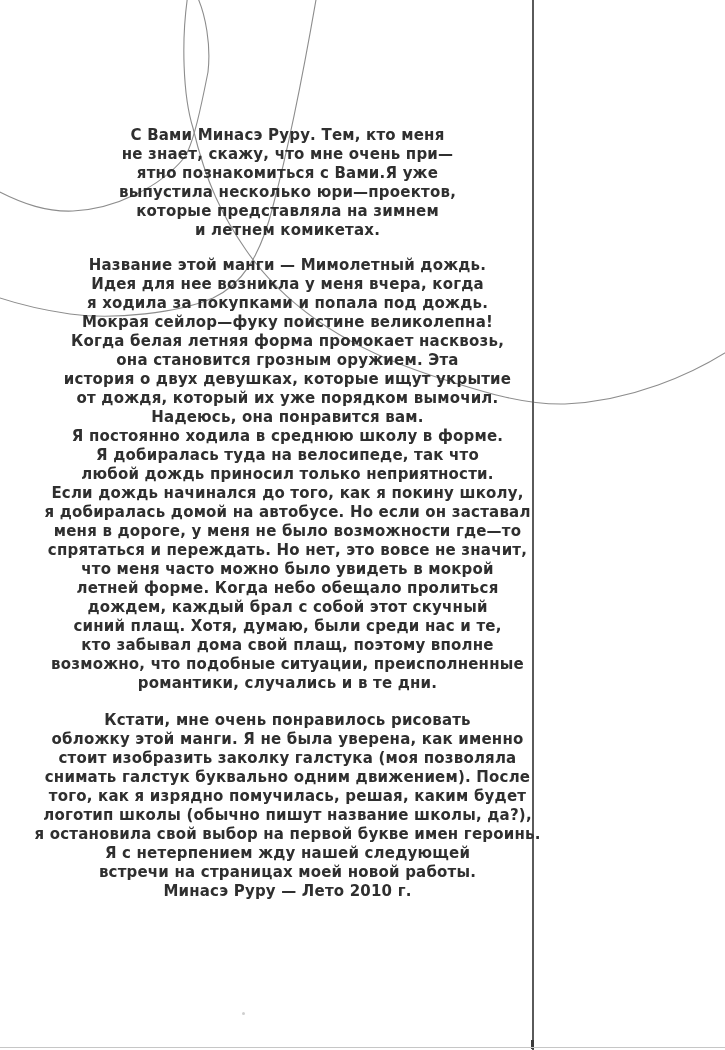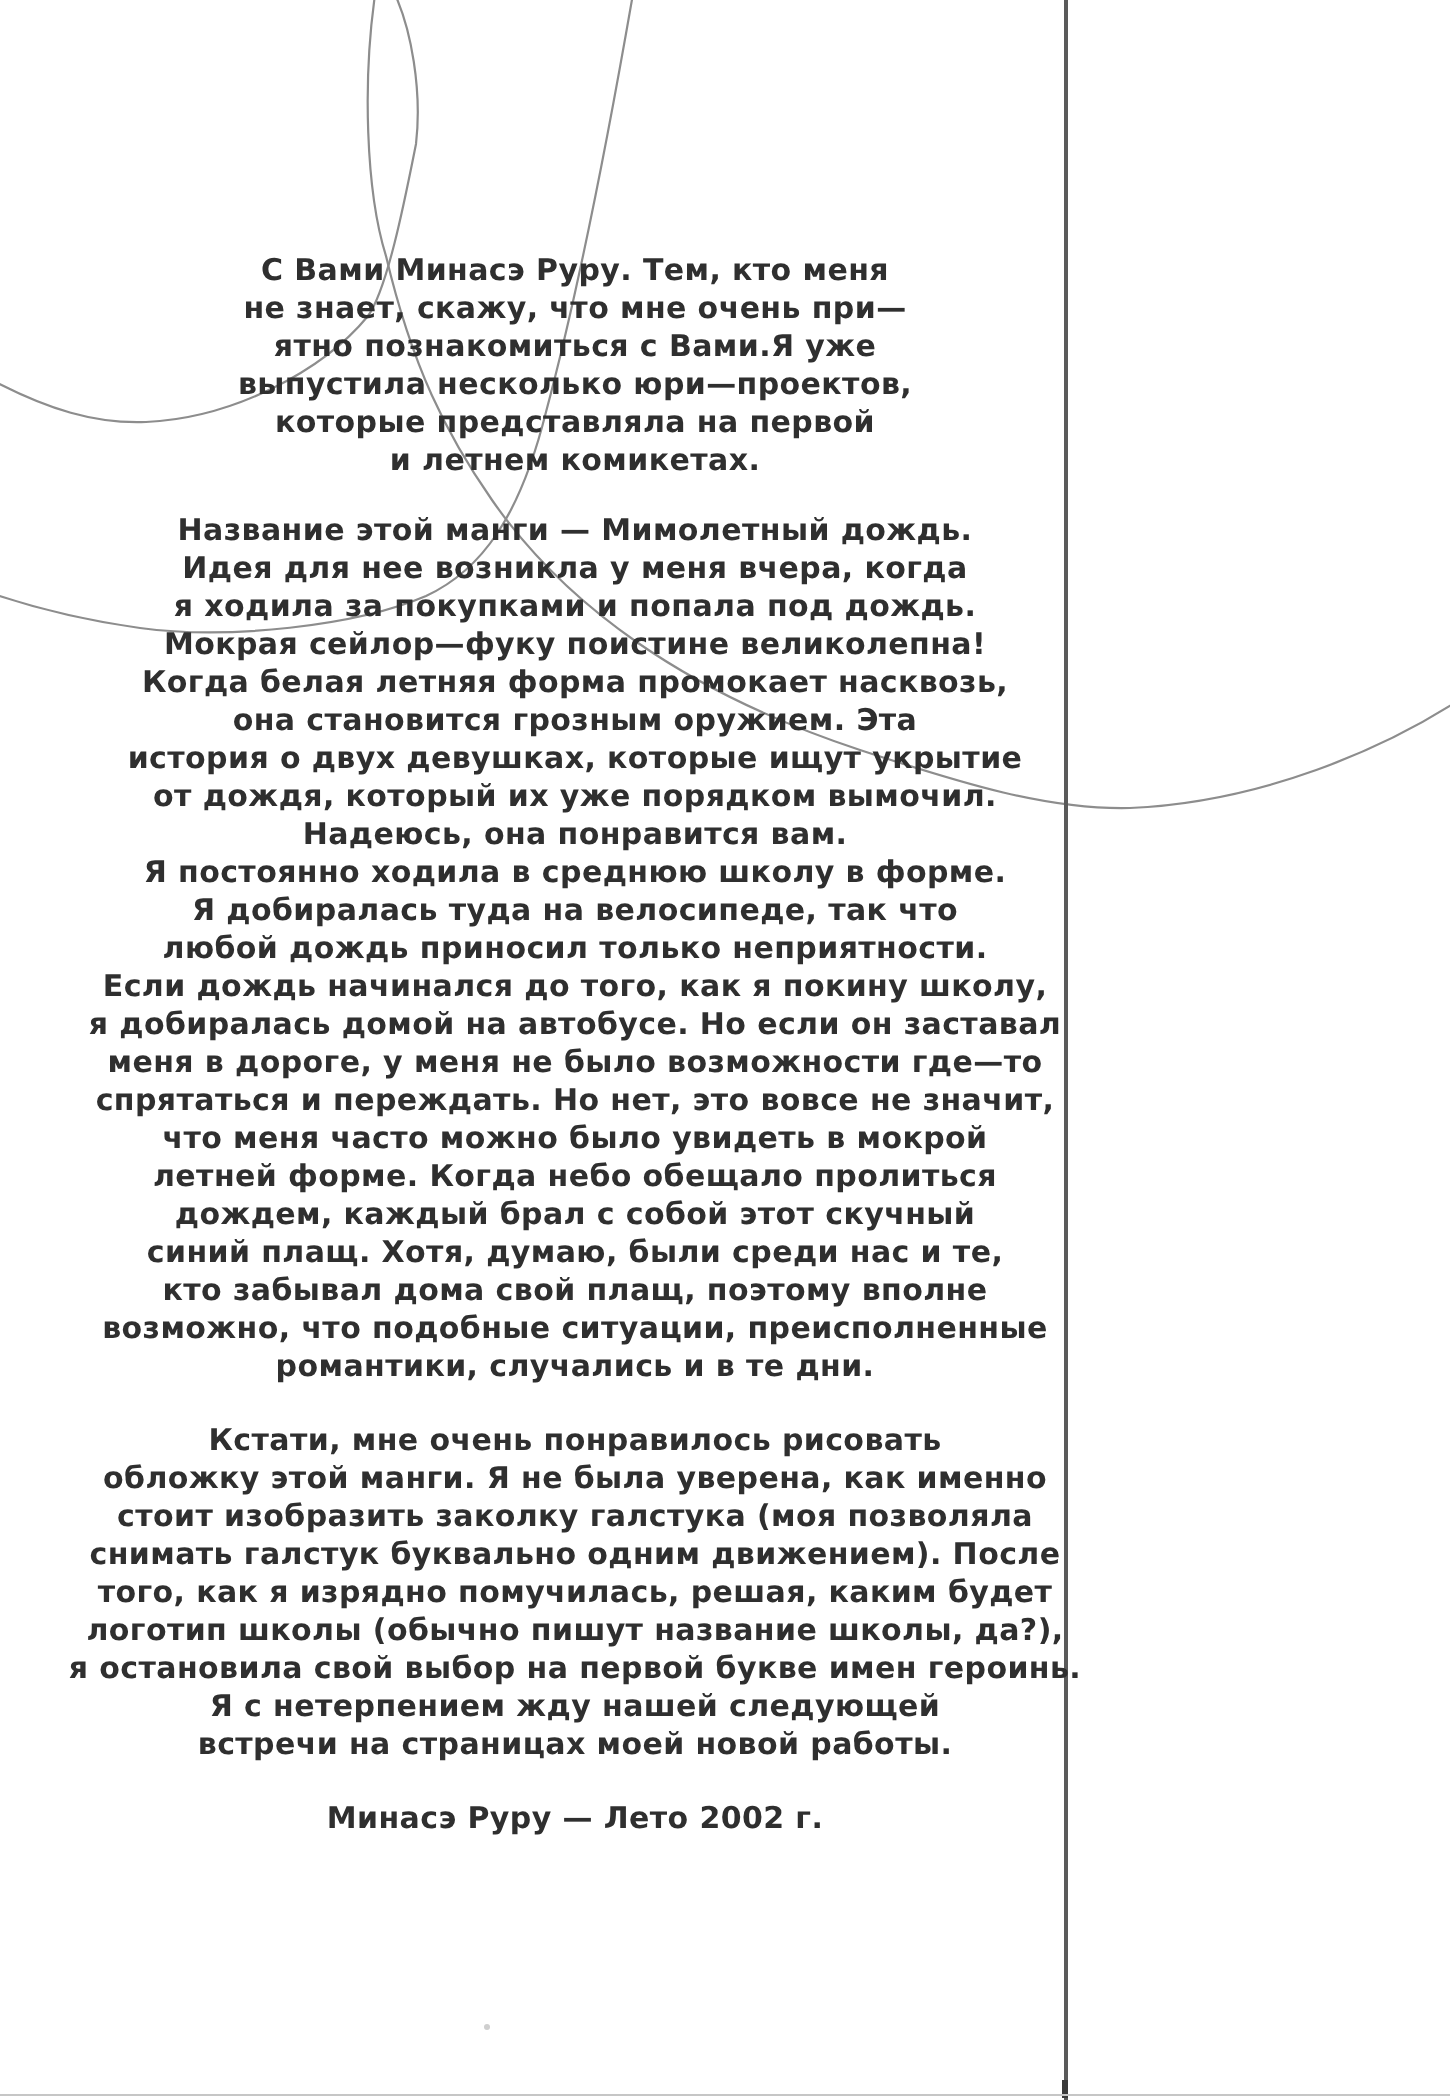--- a/index.html
+++ b/index.html
@@ -63,21 +63,21 @@
     font-size: 15px;
     line-height: 19px;
     letter-spacing: 0.2px;
     color: var(--ink, #2f2f2f);
     white-space: pre;
     text-align: center;
   }
   .p1 { margin-bottom: 16px; }
   .p2 { }
   .p3 { margin-bottom: 18px; }
-  .p4 { margin-bottom: 18px; }
+  .p4 { }
 </style>
 </head>
 <body>
 
 <div class="page">
 
   <svg class="decor" viewBox="0 0 725 1050" aria-hidden="true">
     <path d="M 188,-6 C 181,40 183,96 193,128 C 206,183 223,217 246,250 C 282,302 342,346 430,375 C 482,392 524,405 565,404 C 632,401 692,374 728,351"></path>
     <path d="M 317,-6 C 303,75 288,150 273,206 C 260,258 241,285 213,298 C 178,313 114,320 70,314 C 42,310 17,304 -6,296"></path>
     <path d="M -6,189 C 24,205 48,212 73,211 C 116,209 161,186 184,158 C 194,144 203,97 208,72 C 211,46 206,14 196,-6"></path>
@@ -86,21 +86,21 @@
   <div class="vline"></div>
   <div class="vline-foot"></div>
   <div class="bottom-edge"></div>
   <div class="dust"></div>
 
   <main class="text-col">
     <p class="para p1">С Вами Минасэ Руру. Тем, кто меня
 не знает, скажу, что мне очень при—
 ятно познакомиться с Вами.Я уже
 выпустила несколько юри—проектов,
-которые представляла на первой
+которые представляла на зимнем
 и летнем комикетах.</p>
     <p class="para p2">Название этой манги — Мимолетный дождь.
 Идея для нее возникла у меня вчера, когда
 я ходила за покупками и попала под дождь.
 Мокрая сейлор—фуку поистине великолепна!
 Когда белая летняя форма промокает насквозь,
 она становится грозным оружием. Эта
 история о двух девушках, которые ищут укрытие
 от дождя, который их уже порядком вымочил.
 Надеюсь, она понравится вам.</p>
@@ -120,16 +120,16 @@
 романтики, случались и в те дни.</p>
     <p class="para p4">Кстати, мне очень понравилось рисовать
 обложку этой манги. Я не была уверена, как именно
 стоит изобразить заколку галстука (моя позволяла
 снимать галстук буквально одним движением). После
 того, как я изрядно помучилась, решая, каким будет
 логотип школы (обычно пишут название школы, да?),
 я остановила свой выбор на первой букве имен героинь.
 Я с нетерпением жду нашей следующей
 встречи на страницах моей новой работы.</p>
-    <p class="signature">Минасэ Руру — Лето 2002 г.</p>
+    <p class="signature">Минасэ Руру — Лето 2010 г.</p>
   </main>
 
 </div>
 
 </body></html>

